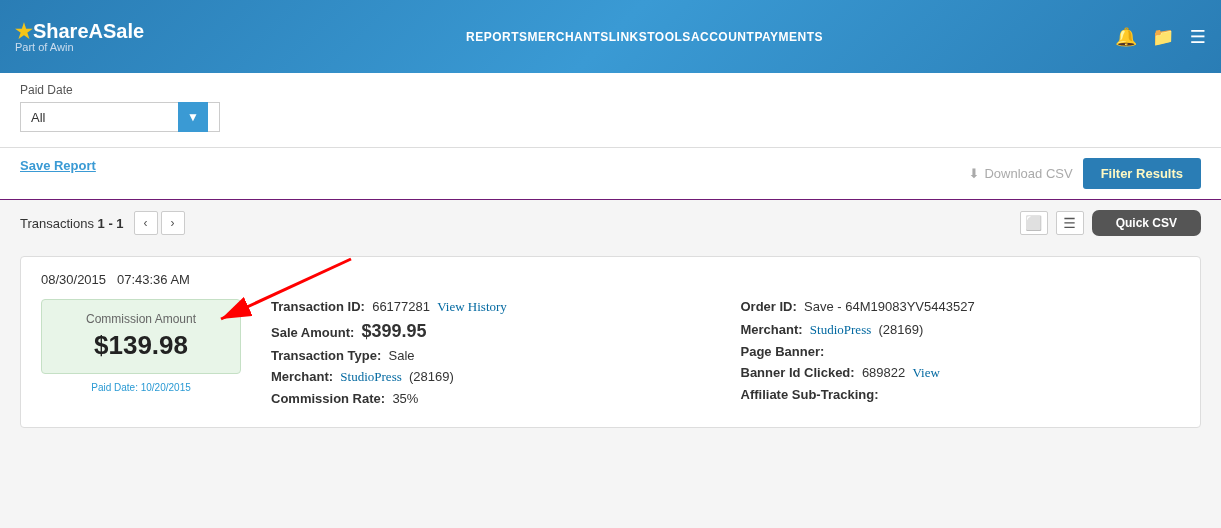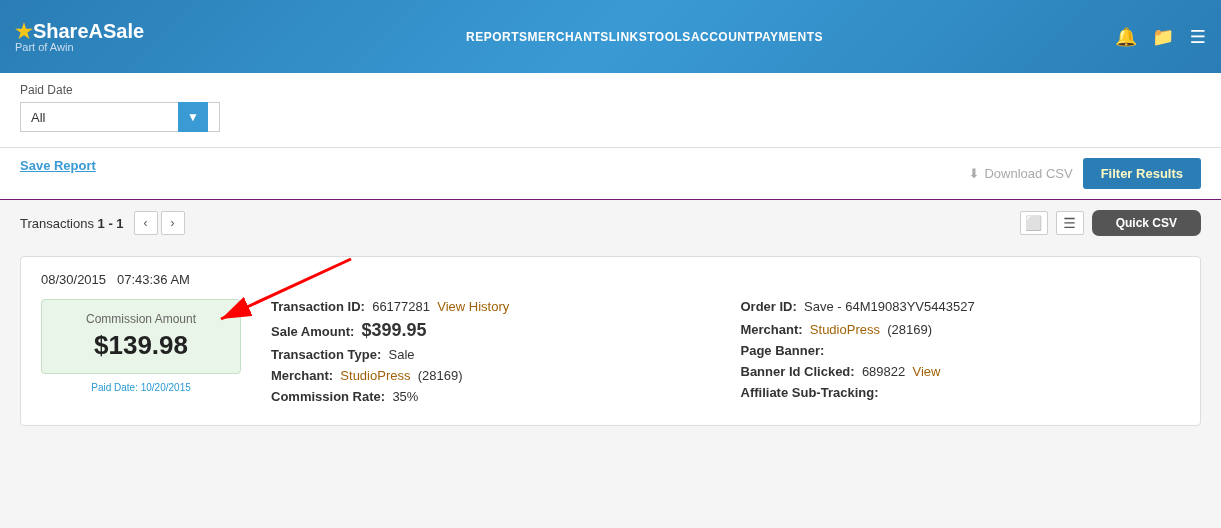--- a/index.html
+++ b/index.html
@@ -257,23 +257,24 @@
     }
     .detail-row {
       margin-bottom: 6px;
       font-size: 13px;
       color: #333;
     }
     .detail-label { font-weight: bold; }
     .detail-value { }
     .detail-value-large { font-size: 18px; font-weight: bold; }
     .detail-link {
-      color: #a16207;
+      color: #0369a1;
       text-decoration: none;
       cursor: pointer;
+      font-family: Liberation Serif, serif;
     }
 
     
     .order-col {
       flex: 1;
     }
   </style>
 </head>
 <body>
 

